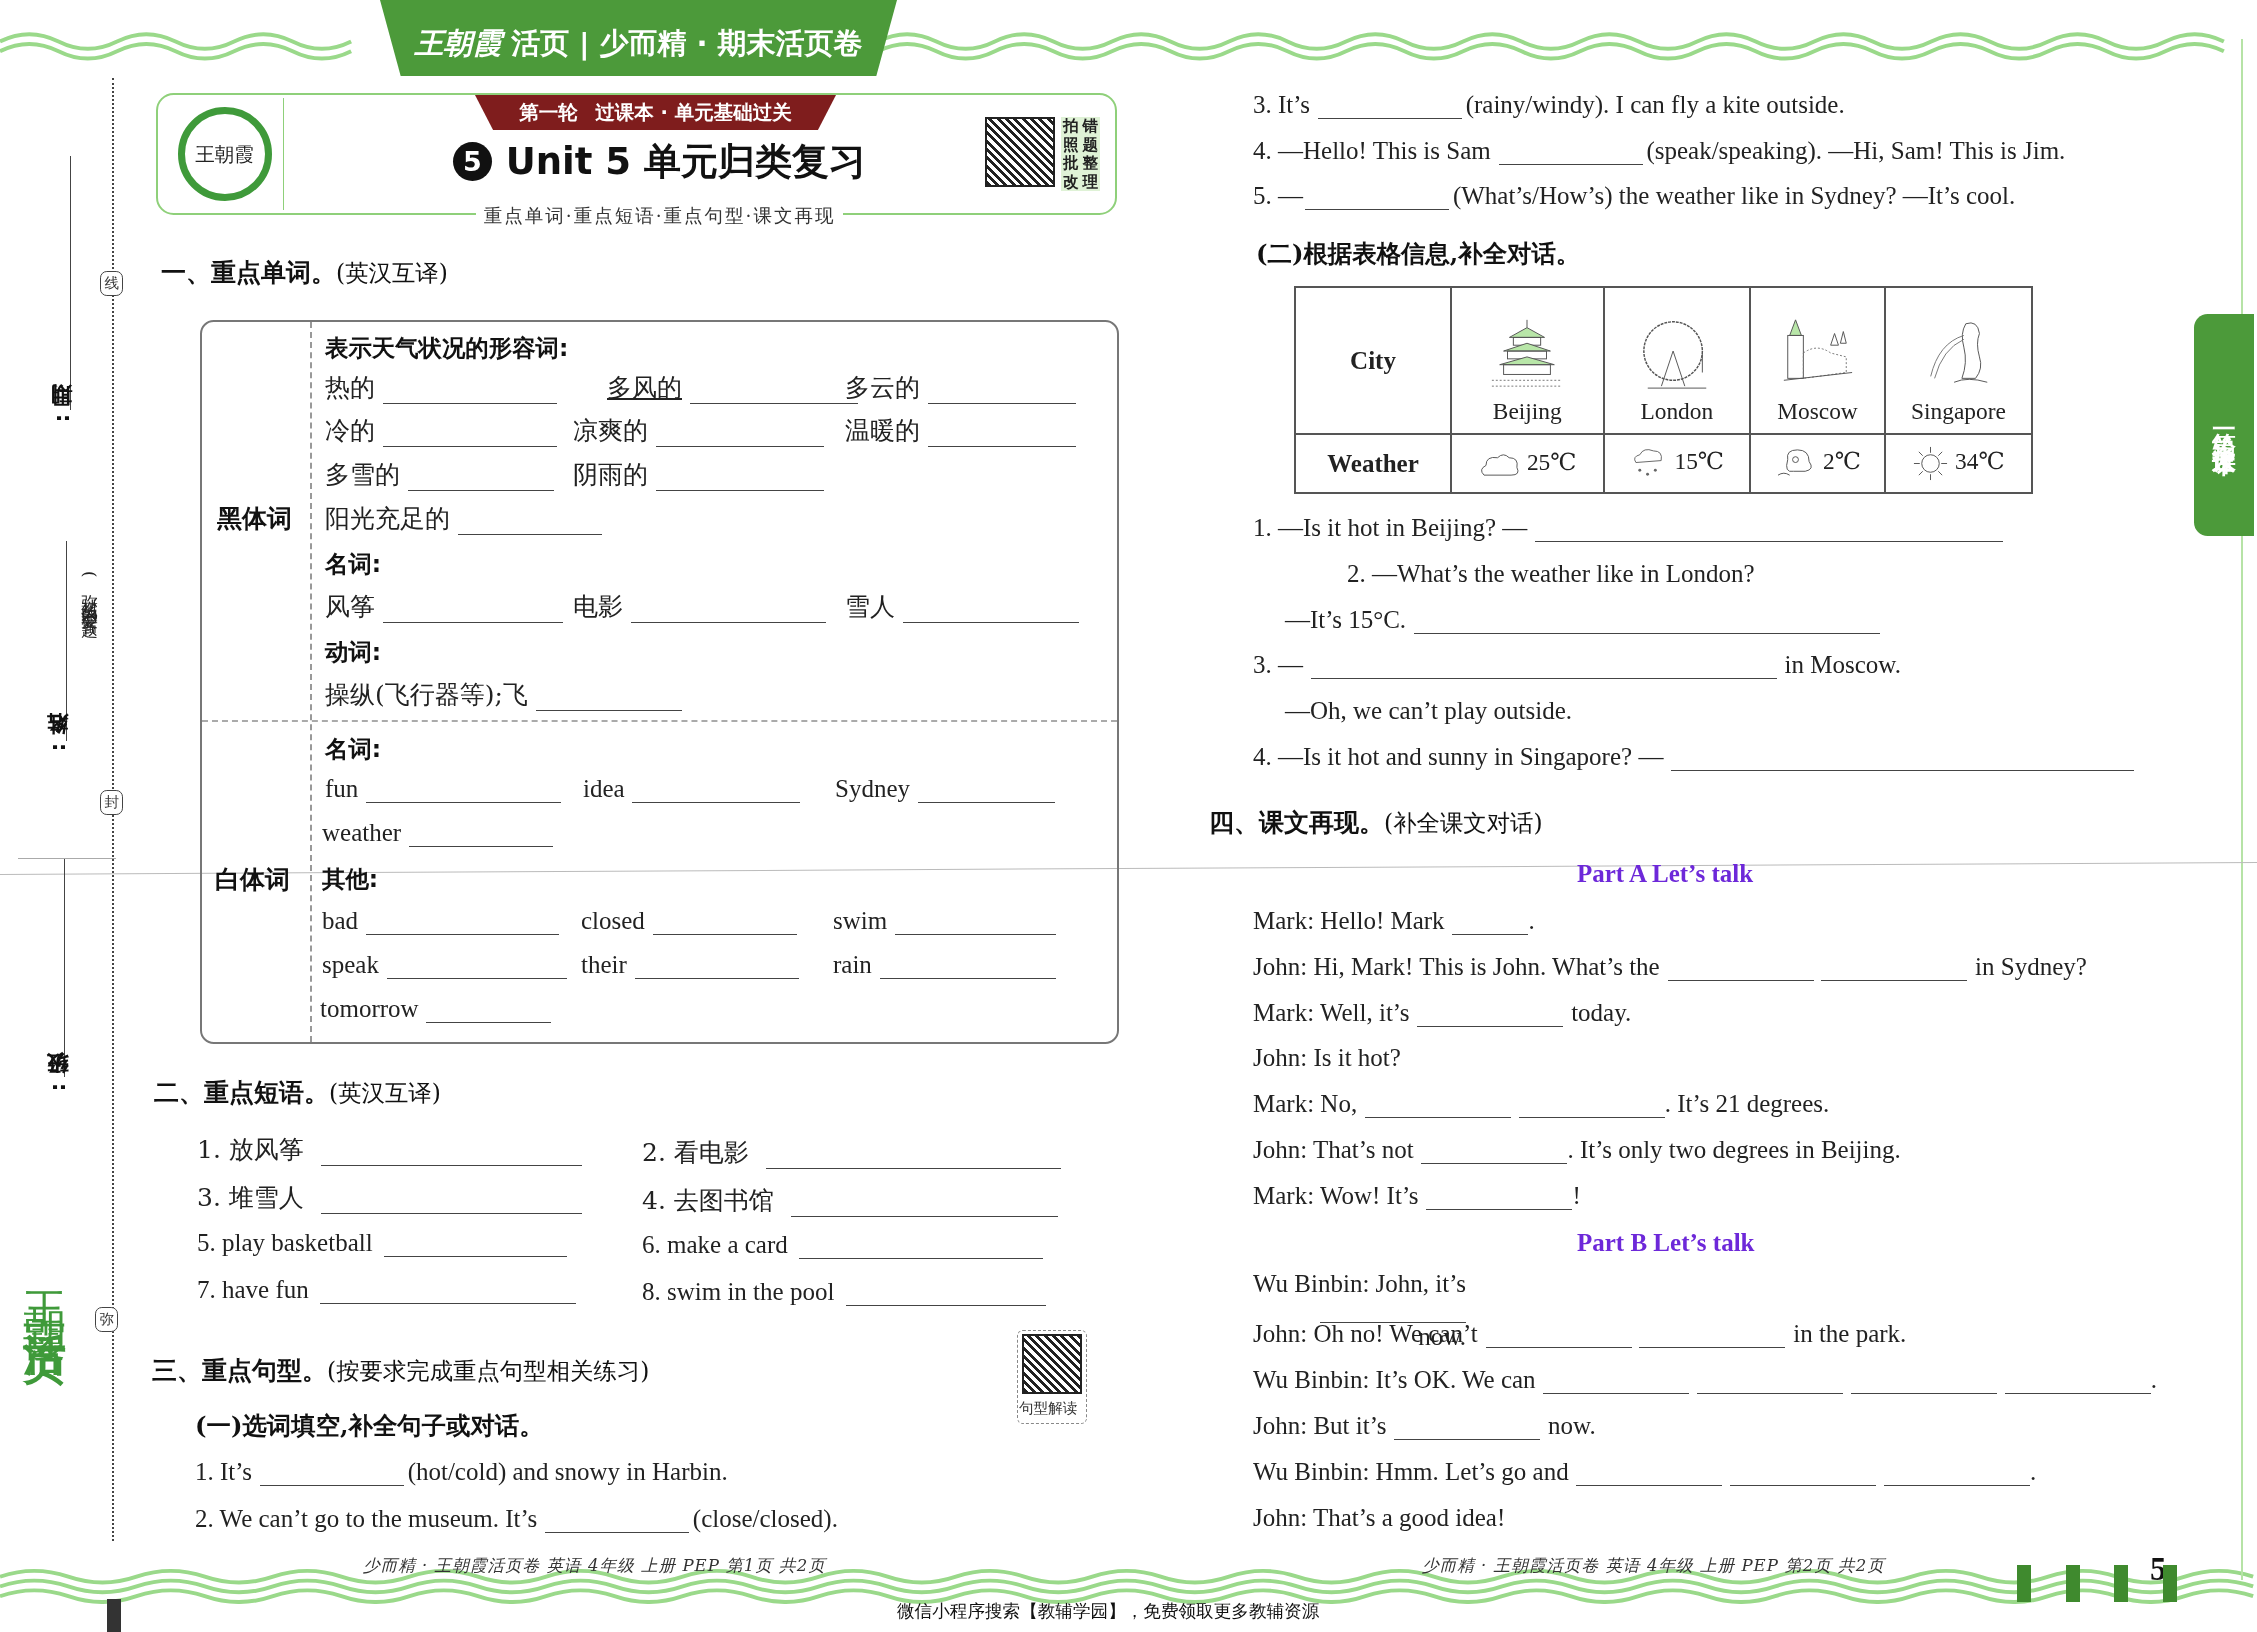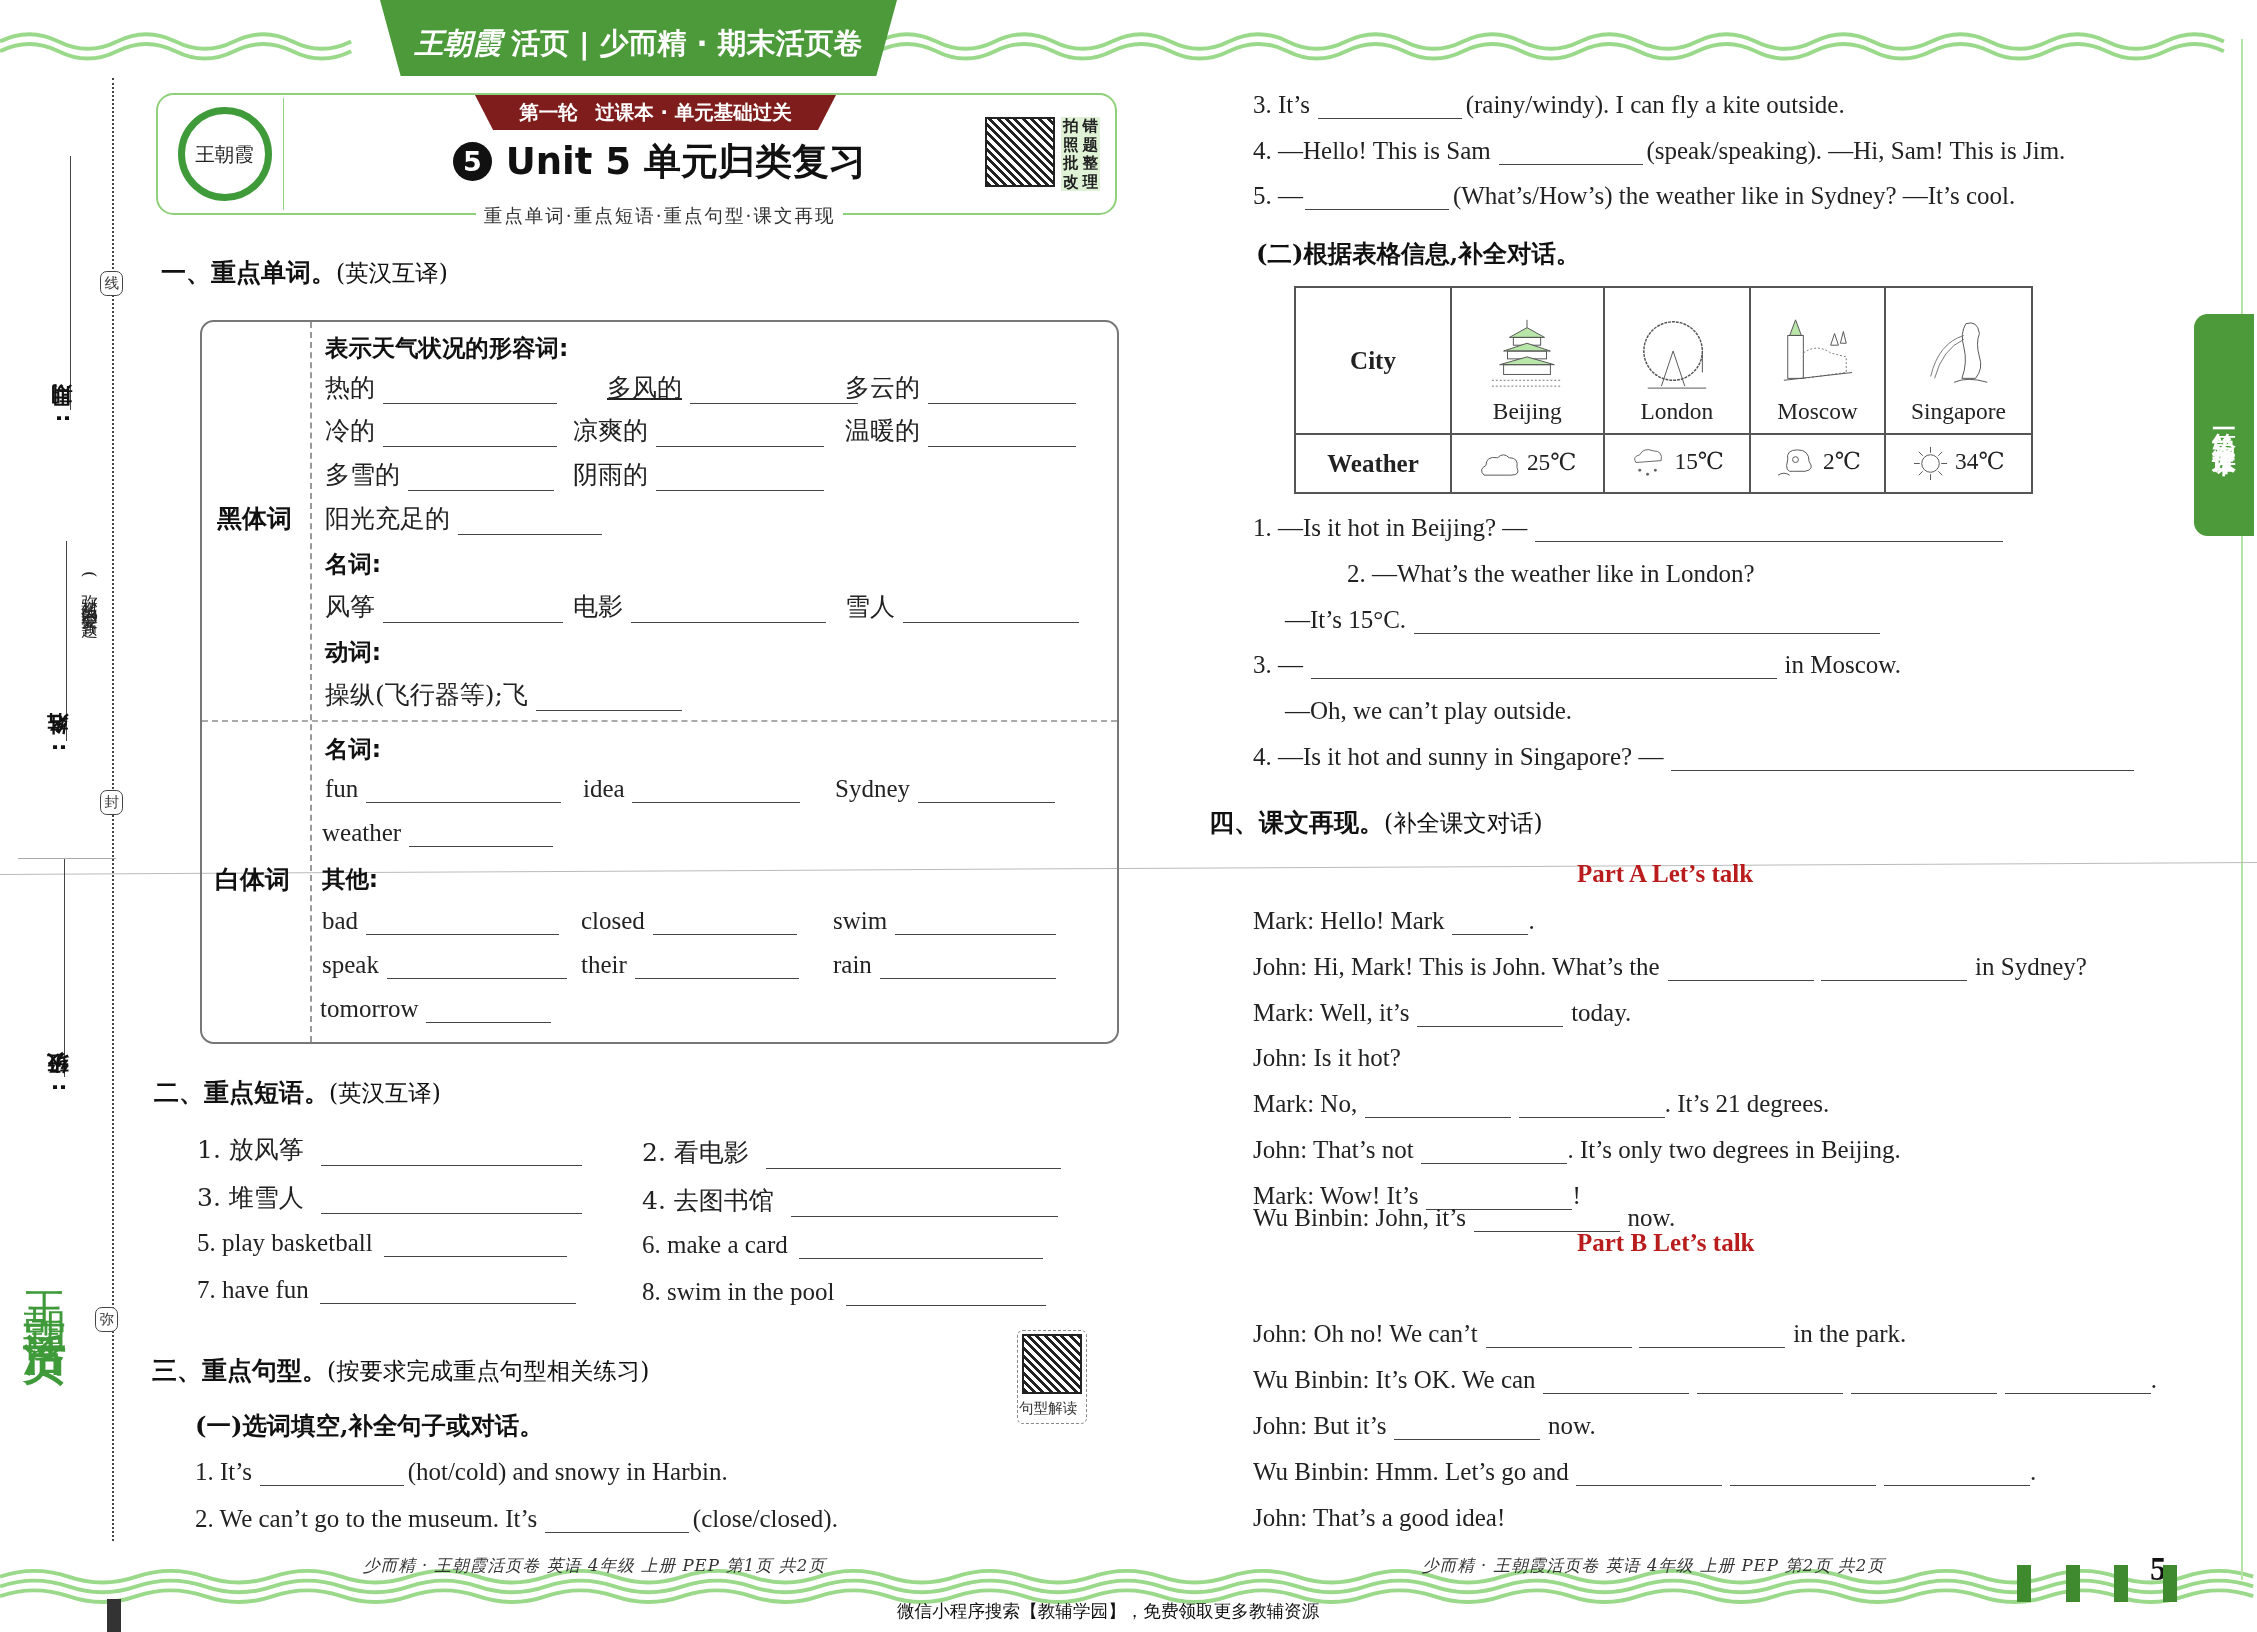--- a/index.html
+++ b/index.html
@@ -72,21 +72,21 @@
   .blank { display: inline-block; border-bottom: 1.5px solid #444; height: 25px; margin-left: 7.8px; }
   .line-text { position: absolute; font-size: 25px; color: #222; white-space: nowrap; display: flex; align-items: flex-end; }
   .zh { font-family: "DejaVu Serif", serif; }
   .weather-table {
     position: absolute; left: 1294px; top: 286px; width: 739px; height: 208px;
     border-collapse: collapse; font-size: 23.4px;
   }
   .weather-table td { border: 2px solid #555; text-align: center; vertical-align: bottom; padding-bottom: 7.8px; }
   .weather-table .rowhead { font-weight: bold; vertical-align: middle; font-size: 25px; padding: 0; }
   .landmark { display: block; margin: 0 auto 5.9px; width: 78px; height: 78px; }
-  .part-title { position: absolute; font-weight: bold; font-size: 25px; color: #b91c1c; }
+  .part-title { position: absolute; font-weight: bold; font-size: 25px; color: #6d28d9; }
   .footer { position: absolute; font-size: 16.6px; color: #333; font-family: "DejaVu Serif", serif; letter-spacing: 1px; font-style: italic; }
   .ad { position: absolute; left: 897px; top: 1599px; font-family: "DejaVu Sans", sans-serif; font-size: 17.6px; color: #111; }
   .page-num { position: absolute; left: 2150px; top: 1551px; font-size: 33px; font-weight: bold; color: #111; }
   .binding-line { position: absolute; left: 112px; top: 78px; height: 1463px; border-left: 2.9px dotted #444; }
   .binding-tag {
     position: absolute; width: 23.4px; height: 25px; border: 1.5px solid #444; border-radius: 6.8px;
     font-family: "DejaVu Serif", serif; font-size: 14.6px; background: #fff; color: #333;
     display: flex; align-items: center; justify-content: center;
   }
   .vert-label {
@@ -535,21 +535,21 @@
     <span class="blank" style="width:146px"></span>
     <span>. It’s only two degrees in Beijing.</span>
   </div>
 <div class="line-text" style="left:1253px;top:1182px;">
     <span>Mark: Wow!  It’s</span>
     <span class="blank" style="width:146px"></span>
     <span>!</span>
   </div>
 
 <div class="part-title" style="left:1577px;top:1229px;">Part B    Let’s talk</div>
-<div class="line-text" style="left:1253px;top:1204px;">
+<div class="line-text" style="left:1253px;top:1270px;flex-direction:column;">
     <span>Wu Binbin: John, it’s</span>
     <span class="blank" style="width:146px"></span>
     <span style="margin-left:7.8px">now.</span>
   </div>
 <div class="line-text" style="left:1253px;top:1320px;">
     <span>John: Oh no!  We can’t</span>
     <span class="blank" style="width:146px"></span>
     <span class="blank" style="width:146px"></span>
     <span style="margin-left:7.8px">in the park.</span>
   </div>

